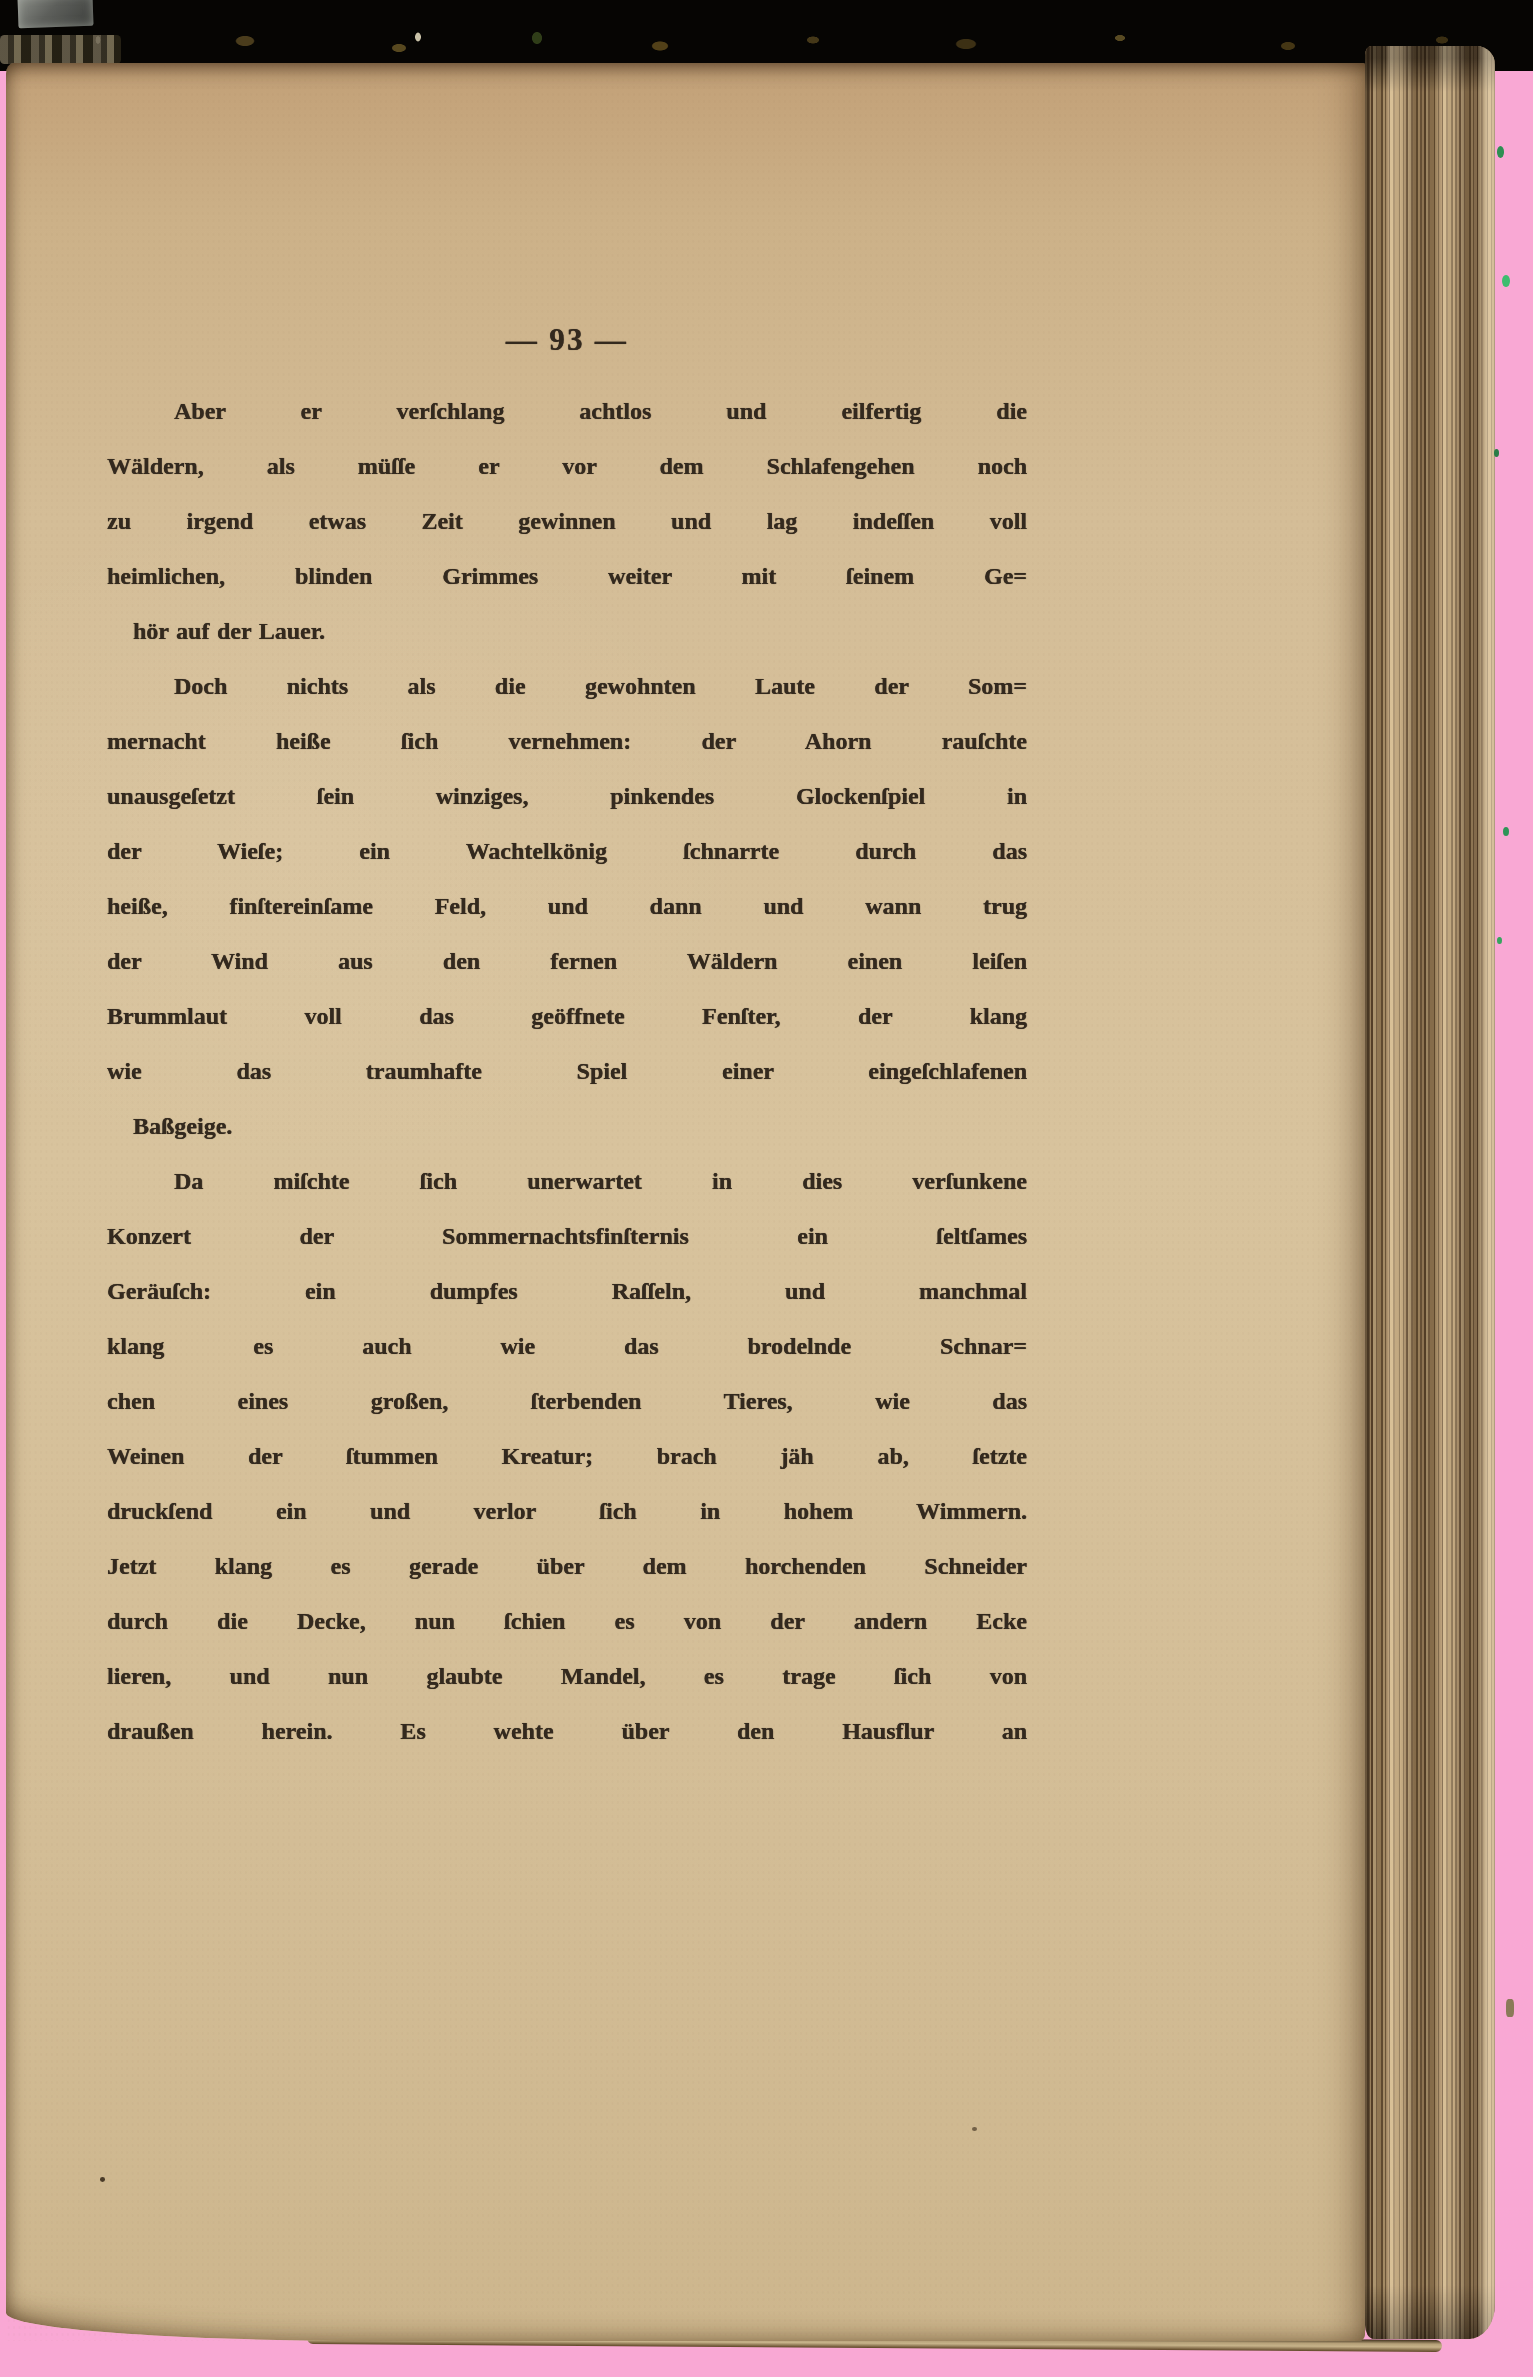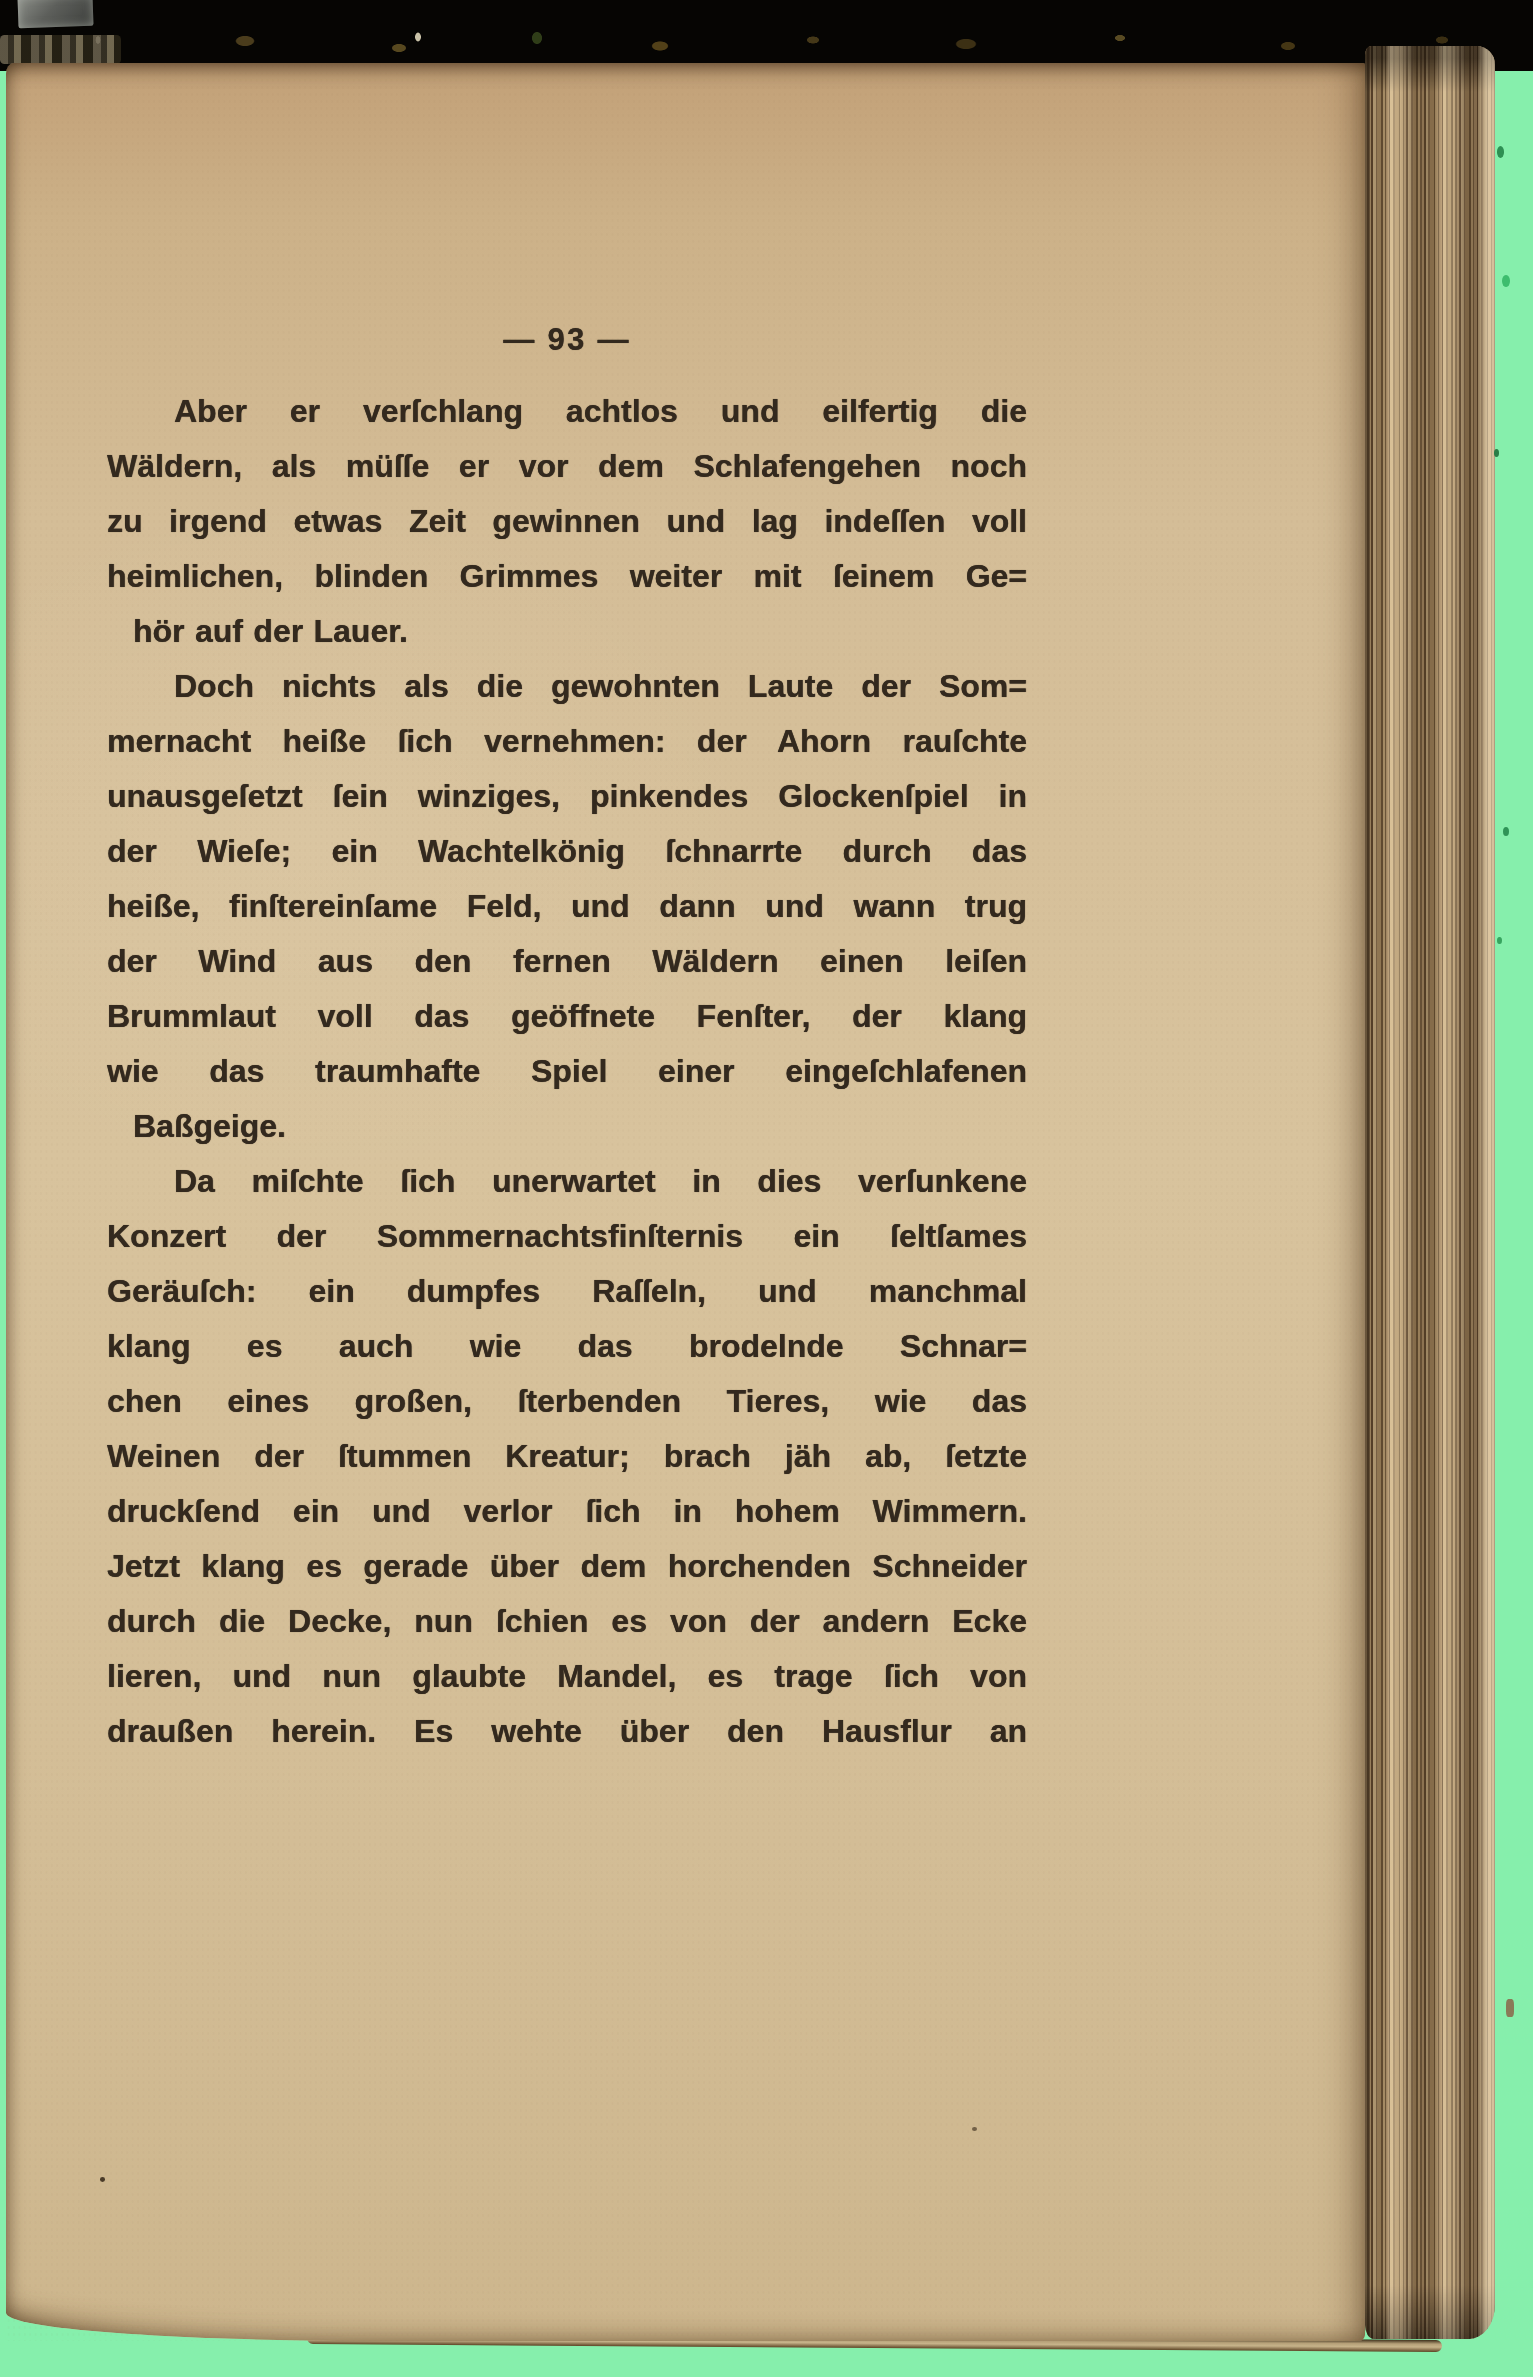--- a/index.html
+++ b/index.html
@@ -1,17 +1,17 @@
 <!DOCTYPE html>
 <html style="font-size:12.3px"><head>
 <meta charset="utf-8">
 <style>
   html,body{margin:0;padding:0;background:#070604;}
-  .scene{position:relative;width:1534px;height:2377px;background:#86efac;overflow:hidden;
-         font-family:Liberation Sans, sans-serif;}
+  .scene{position:relative;width:1534px;height:2377px;background:#f9a8d4;overflow:hidden;
+         font-family:Liberation Serif, serif;}
 
   
   .topband{position:absolute;left:0;top:0;width:1534px;height:71px;
     background:
       radial-gradient(14px 7.7px at 245px 41px,#4a3c1c 0 60%,transparent 70%),
       radial-gradient(10.7px 6.1px at 399px 48px,#57481f 0 60%,transparent 70%),
       radial-gradient(7.7px 9.2px at 537px 38px,#2f3d18 0 60%,transparent 70%),
       radial-gradient(12.3px 7px at 660px 46px,#514018 0 60%,transparent 70%),
       radial-gradient(9.2px 5.4px at 813px 40px,#453818 0 60%,transparent 70%),
       radial-gradient(15.3px 7.7px at 966px 44px,#3c3014 0 60%,transparent 70%),
@@ -64,21 +64,21 @@
   .underpages{position:absolute;left:307px;top:2336px;width:1135px;height:12.3px;z-index:1;
     transform:rotate(.4deg);border-radius:6.1px;
     background:linear-gradient(180deg,#3a2c18 0%,#b5a078 35%,#c7b38a 60%,#5e4526 100%);}
 
   
   .textblock{position:absolute;left:107px;top:312px;width:920px;z-index:3;
     color:#33291e;font-weight:700;
     text-shadow:0 0 0.8px rgba(51,41,30,.75),0.4px 0 0 rgba(51,41,30,.45);}
   .pgnum{height:55px;line-height:55px;margin-bottom:17px;text-align:center;
     font-size:31px;letter-spacing:2.3px;}
-  .ln{height:55px;line-height:55px;font-size:32px;word-spacing:1.5px;
+  .ln{height:55px;line-height:55px;font-size:24px;word-spacing:1.5px;
     text-align:justify;text-align-last:justify;white-space:nowrap;}
   .ln.first{padding-left:67px;}
   .ln.end{text-align-last:left;margin-left:26px;}
 
   
   .fleck{position:absolute;border-radius:50%;z-index:3;}
   .f-g1{left:1497px;top:146px;width:7px;height:11.5px;background:#2e8f53;}
   .f-g2{left:1502px;top:275px;width:7.7px;height:12.3px;background:#3dbd6e;}
   .f-g3{left:1494px;top:449px;width:5.4px;height:8.4px;background:#2a7d47;}
   .f-g4{left:1503px;top:827px;width:6.1px;height:9.2px;background:#2f9457;}

